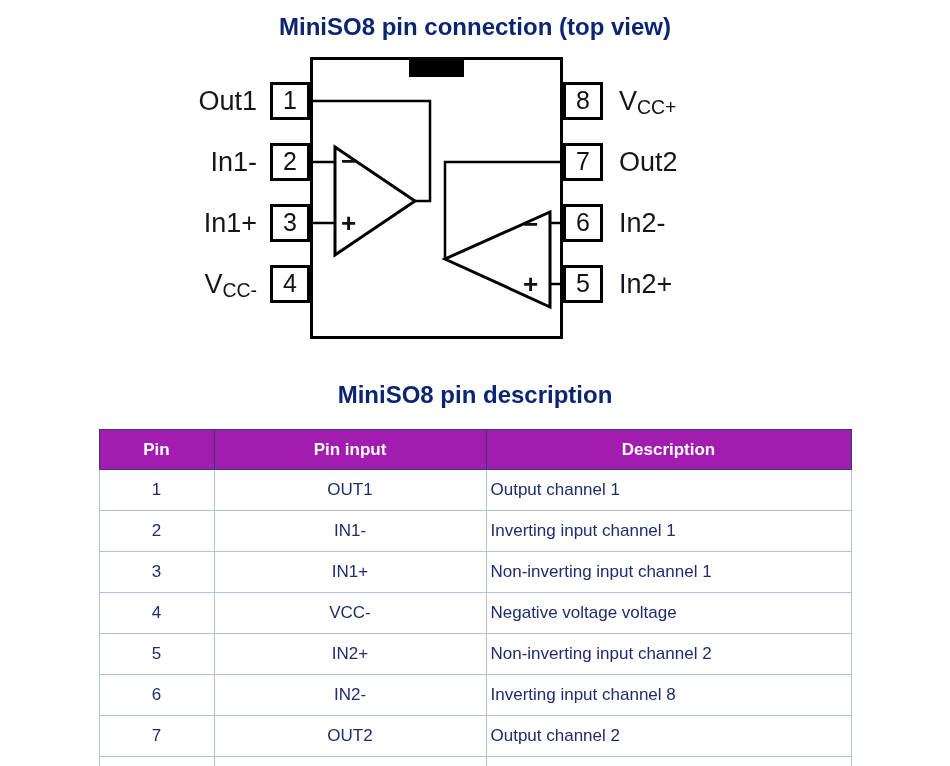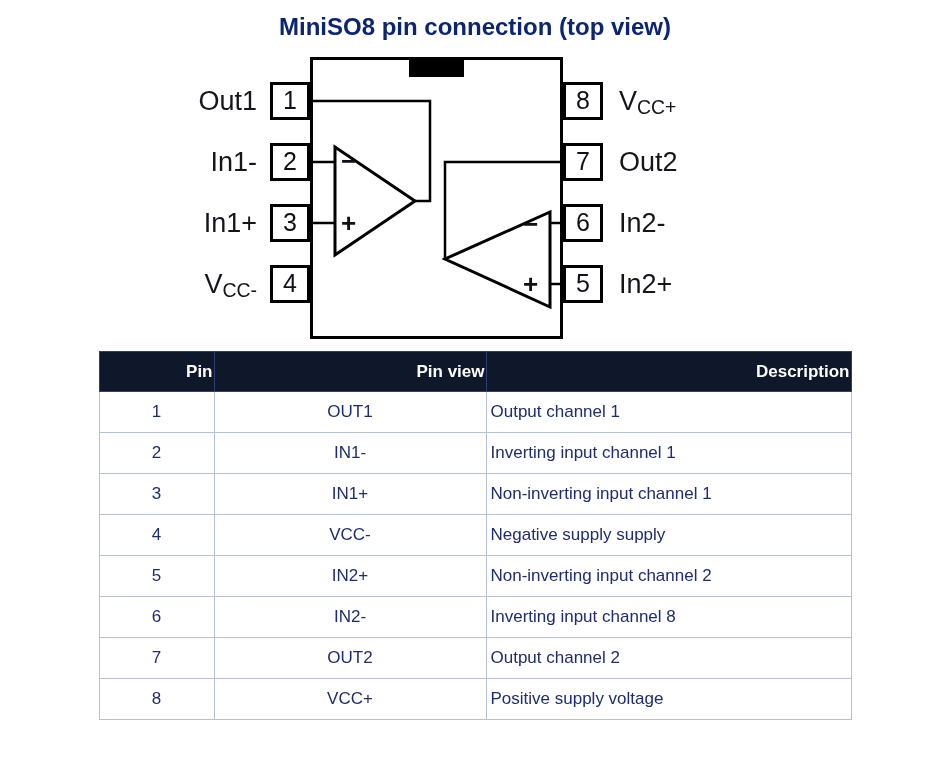--- a/index.html
+++ b/index.html
@@ -74,25 +74,25 @@
 
   
   table.pin-table {
     width: 752px;
     margin: 0 auto;
     border-collapse: collapse;
     table-layout: fixed;
     font-size: 17px;
   }
   table.pin-table thead th {
-    background: #0f172a;
+    background: #a21caf;
     color: #ffffff;
     font-weight: bold;
     height: 37px;
-    text-align: right;
+    text-align: center;
     border: 1px solid #2e3f73;
   }
   table.pin-table tbody td {
     color: #1f2c6d;
     height: 38px;
     background: #ffffff;
     border: 1px solid #b5c0d8;
   }
   td.c-pin  { text-align: center; }
   td.c-name { text-align: center; }
@@ -144,31 +144,32 @@
       <polygon points="190,98 190,206 270,152" fill="#fff" stroke="#000" stroke-width="3"></polygon>
       <text x="196" y="121" font-size="26" font-weight="bold" fill="#101018">−</text>
       <text x="196" y="183" font-size="26" font-weight="bold" fill="#101018">+</text>
 
       <polygon points="405,163 405,258 300,210" fill="#fff" stroke="#000" stroke-width="3"></polygon>
       <text x="378" y="184" font-size="26" font-weight="bold" fill="#101018">−</text>
       <text x="378" y="244" font-size="26" font-weight="bold" fill="#101018">+</text>
     </svg>
   </div>
 
+  <h2 class="section-title title-table">MiniSO8 pin description</h2>
 
   <table class="pin-table">
     <colgroup>
       <col style="width:115px">
       <col style="width:272px">
       <col style="width:365px">
     </colgroup>
     <thead>
       <tr>
         <th>Pin</th>
-        <th>Pin view</th>
+        <th>Pin input</th>
         <th>Description</th>
       </tr>
     </thead>
     <tbody>
       <tr>
         <td class="c-pin">1</td>
         <td class="c-name">OUT1</td>
         <td class="c-desc">Output channel 1</td>
       </tr>
       <tr>
@@ -177,21 +178,21 @@
         <td class="c-desc">Inverting input channel 1</td>
       </tr>
       <tr>
         <td class="c-pin">3</td>
         <td class="c-name">IN1+</td>
         <td class="c-desc">Non-inverting input channel 1</td>
       </tr>
       <tr>
         <td class="c-pin">4</td>
         <td class="c-name">VCC-</td>
-        <td class="c-desc">Negative supply supply</td>
+        <td class="c-desc">Negative voltage voltage</td>
       </tr>
       <tr>
         <td class="c-pin">5</td>
         <td class="c-name">IN2+</td>
         <td class="c-desc">Non-inverting input channel 2</td>
       </tr>
       <tr>
         <td class="c-pin">6</td>
         <td class="c-name">IN2-</td>
         <td class="c-desc">Inverting input channel 8</td>

